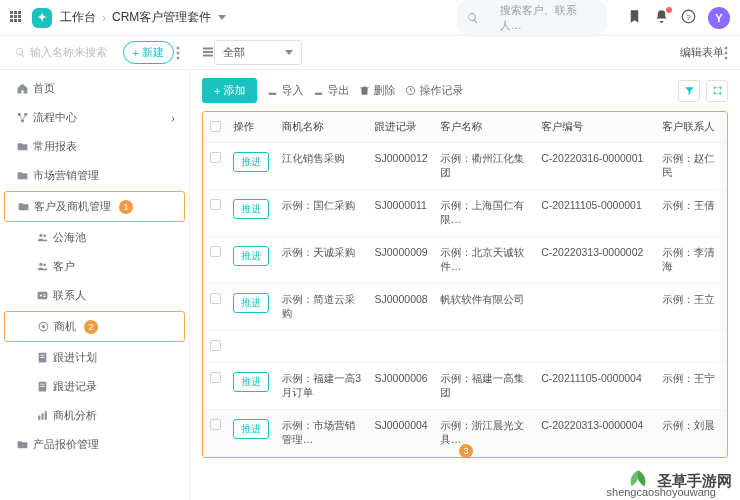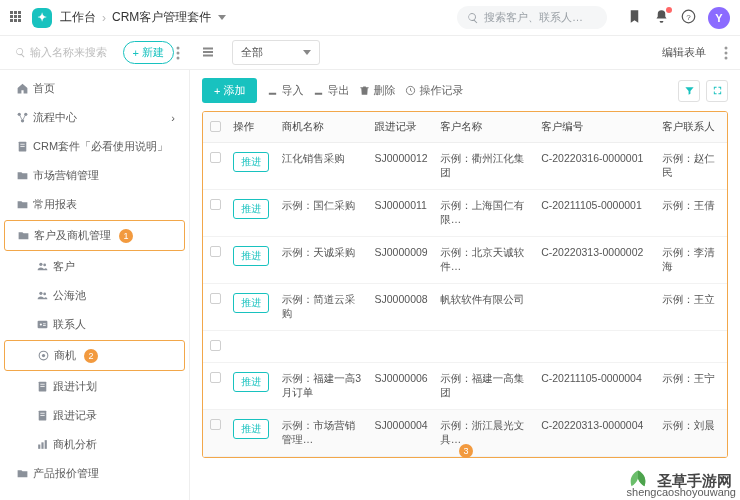--- a/index.html
+++ b/index.html
@@ -7,35 +7,35 @@
   
   
   .topbar { height: 36px; border-bottom: 1px solid #eee; display: flex; align-items: center; padding: 0 10px; gap: 8px; }
   .apps-icon { width: 14px; height: 14px; display: grid; grid-template-columns: repeat(3,3px); grid-template-rows: repeat(3,3px); gap: 1px; }
   .apps-icon span { background: #6a6a6a; }
   .logo-badge { width: 20px; height: 20px; border-radius: 6px; background: #18c2bf; display: flex; align-items: center; justify-content: center; color: #fff; font-weight: 700; }
   .bc { display: flex; align-items: center; gap: 4px; color: #333; font-size: 12px; }
   .bc .sep { color: #bbb; margin: 0 2px; }
   .bc .drop { width: 0; height: 0; border-left: 4px solid transparent; border-right: 4px solid transparent; border-top: 5px solid #888; margin-left: 3px; display: inline-block; }
   .flex-spacer { flex: 1; }
-  .search-box { display: flex; align-items: center; background: #f5f6f7; border-radius: 14px; padding: 4px 10px; width: 150px; color: #9aa0a6; gap: 5px; }
+  .search-box { display: flex; align-items: center; background: #f5f6f7; border-radius: 14px; padding: 4px 10px; width: 150px; color: #9aa0a6; gap: 21px; }
   .search-box svg { width: 12px; height: 12px; fill: #9aa0a6; }
   .top-icons { display: flex; align-items: center; gap: 12px; margin-left: 12px; }
   .top-icons .ico { color: #555; position: relative; }
   .top-icons .ico svg { width: 15px; height: 15px; fill: #555; }
   .dot { position: absolute; top: -2px; right: -3px; width: 6px; height: 6px; background: #f66; border-radius: 50%; }
   .avatar { width: 22px; height: 22px; border-radius: 50%; background: #8b6bff; color: #fff; display: flex; align-items: center; justify-content: center; font-size: 11px; font-weight: 600; }
 
   
   .bar2 { height: 34px; border-bottom: 1px solid #eee; display: flex; align-items: center; }
   .bar2-left { width: 190px; display: flex; align-items: center; padding: 0 10px; gap: 2px; }
   .sbox2 { flex: 1; display: flex; align-items: center; background: #fff; border: 1px solid transparent; border-radius: 4px; padding: 3px 4px; gap: 4px; color: #bdbdbd; font-size: 11px; }
   .sbox2 svg { width: 11px; height: 11px; fill: #bdbdbd; }
   .btn-new { border: 1px solid #18c2bf; color: #18c2bf; background: #fff; border-radius: 12px; padding: 3px 9px; font-size: 11px; display: flex; align-items: center; gap: 3px; }
-  .bar2-right { flex: 1; display: flex; align-items: center; padding: 0 12px; gap: 18px; }
+  .bar2-right { flex: 1; display: flex; align-items: center; padding: 0 12px; gap: 0; }
   .all-drop { display: flex; align-items: center; border: 1px solid #e0e0e0; border-radius: 3px; padding: 4px 8px; gap: 40px; font-size: 11px; color: #555; }
   .all-drop .chev { width: 0; height: 0; border-left: 4px solid transparent; border-right: 4px solid transparent; border-top: 5px solid #888; }
   .edit-form { color: #555; font-size: 11px; }
   .grid-ico svg { width: 12px; height: 12px; fill: #888; }
 
   
   .cols { display: flex; height: calc(500px - 70px); }
   .sidebar { width: 190px; border-right: 1px solid #eee; overflow-y: auto; padding-top: 4px; }
   .sb-item { display: flex; align-items: center; padding: 7px 14px 7px 16px; gap: 4px; color: #5a5a5a; font-size: 11px; cursor: pointer; position: relative; }
   .sb-item.l2 { padding-left: 36px; }
@@ -174,60 +174,52 @@
           <circle cx="6" cy="6" r="3"></circle>
           <circle cx="18" cy="6" r="3"></circle>
           <circle cx="12" cy="18" r="3"></circle>
           <path d="M7 8l4 8M17 8l-4 8" stroke="#8b919a" stroke-width="1.5" fill="none"></path>
         </svg>
         <span>流程中心</span>
         <span class="caret">›</span>
       </div>
       <div class="sb-item">
         <svg class="icn" viewBox="0 0 24 24">
-          <rect x="5" y="3" width="14" height="18" rx="1"></rect>
-          <rect x="8" y="7" width="8" height="1.5" fill="#fff"></rect>
-          <rect x="8" y="11" width="8" height="1.5" fill="#fff"></rect>
-        </svg>
-        <span>CRM套件「必看使用说明」</span>
-      </div>
-      <div class="sb-item">
-        <svg class="icn" viewBox="0 0 24 24">
           <path d="M3 6h7l2 2h9v11H3z"></path>
         </svg>
+        <span>常用报表</span>
+      </div>
+      <div class="sb-item">
+        <svg class="icn" viewBox="0 0 24 24">
+          <path d="M3 6h7l2 2h9v11H3z"></path>
+        </svg>
         <span>市场营销管理</span>
-      </div>
-      <div class="sb-item">
-        <svg class="icn" viewBox="0 0 24 24">
-          <path d="M3 6h7l2 2h9v11H3z"></path>
-        </svg>
-        <span>常用报表</span>
       </div>
       <div class="sb-item hl">
         <svg class="icn" viewBox="0 0 24 24">
           <path d="M3 6h7l2 2h9v11H3z"></path>
         </svg>
         <span>客户及商机管理</span>
         <span class="num-badge">1</span>
       </div>
       <div class="sb-item l2">
         <svg class="icn" viewBox="0 0 24 24">
           <circle cx="9" cy="8" r="3"></circle>
           <circle cx="16" cy="9" r="2.5"></circle>
           <path d="M3 19c0-3 3-5 6-5s6 2 6 5zM14 19c0-2 2-4 4-4s3 2 3 4z"></path>
         </svg>
-        <span>客户</span>
+        <span>公海池</span>
       </div>
       <div class="sb-item l2">
         <svg class="icn" viewBox="0 0 24 24">
           <circle cx="9" cy="8" r="3"></circle>
           <circle cx="16" cy="9" r="2.5"></circle>
           <path d="M3 19c0-3 3-5 6-5s6 2 6 5zM14 19c0-2 2-4 4-4s3 2 3 4z"></path>
         </svg>
-        <span>公海池</span>
+        <span>客户</span>
       </div>
       <div class="sb-item l2">
         <svg class="icn" viewBox="0 0 24 24">
           <rect x="3" y="5" width="18" height="14" rx="2"></rect>
           <circle cx="9" cy="12" r="2" fill="#fff"></circle>
           <rect x="13" y="10" width="5" height="1.5" fill="#fff"></rect>
           <rect x="13" y="13" width="5" height="1.5" fill="#fff"></rect>
         </svg>
         <span>联系人</span>
       </div>
@@ -395,13 +387,13 @@
   </div>
 </div>
 
 <div class="wm">
   <svg class="leaf" viewBox="0 0 40 40">
       <path d="M20 4c8 4 14 12 10 24-4-2-8-6-10-12-2 6-6 10-10 12-4-12 2-20 10-24z" fill="#5bb85b"></path>
       <path d="M20 4c8 4 14 12 10 24-4-2-8-6-10-12z" fill="#3a9a3a"></path>
     </svg>
   <span class="txt1">圣草手游网</span>
 </div>
-<span class="wm txt2" style="position:absolute;right:4px;bottom:2px;">shengcaoshoyouwang</span>
+<span class="wm txt2" style="position:absolute;right:24px;bottom:2px;">shengcaoshoyouwang</span>
 
 </body></html>

